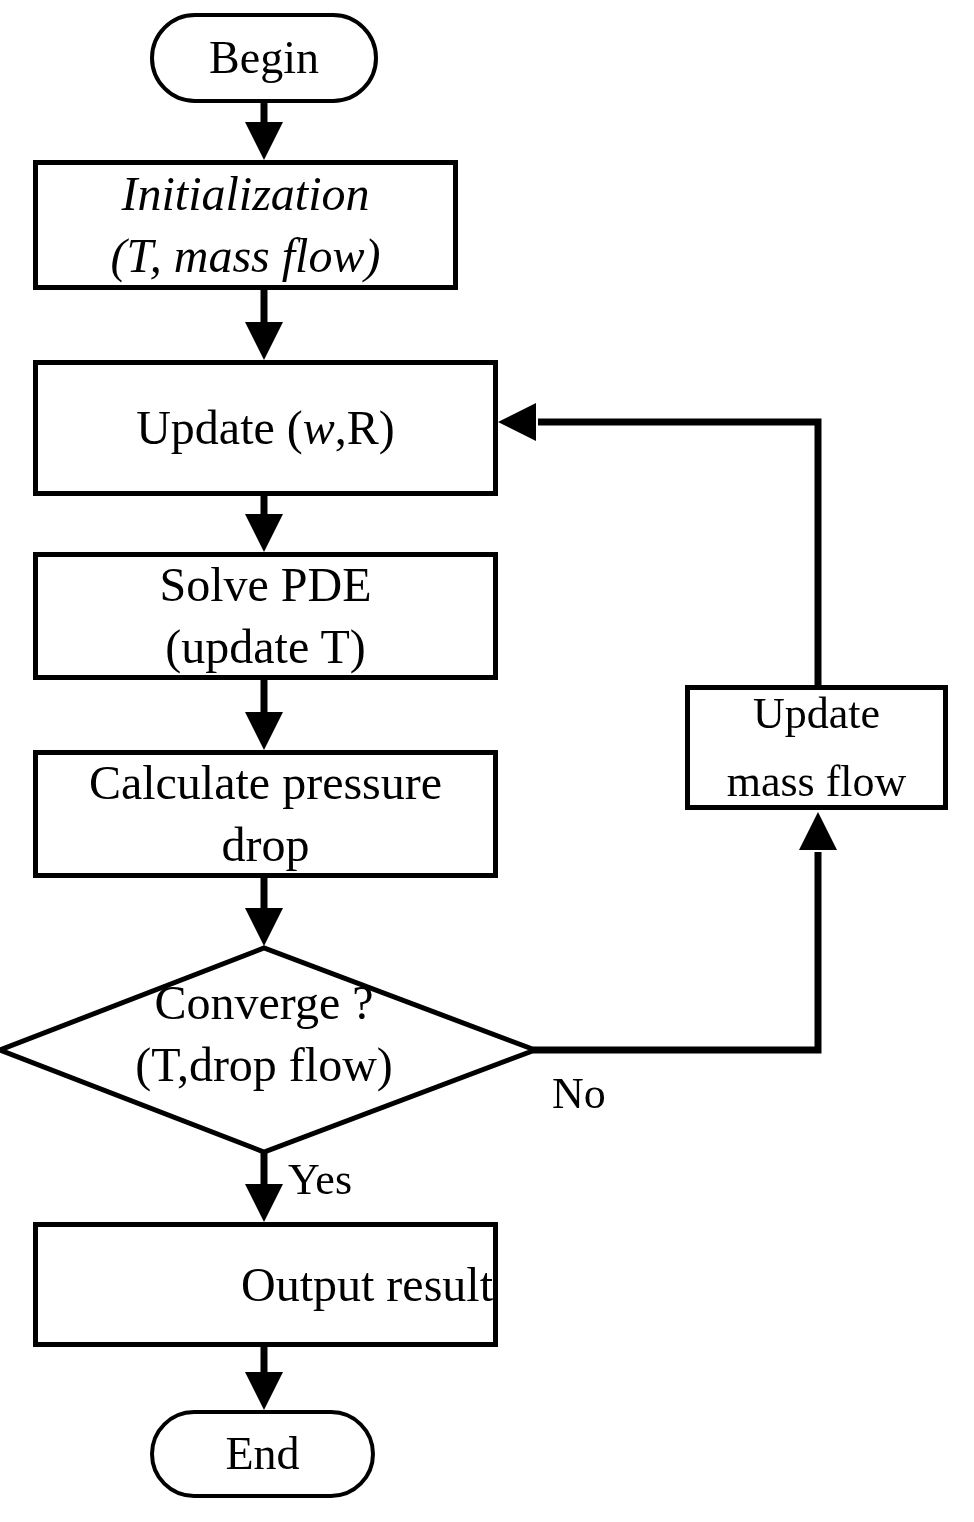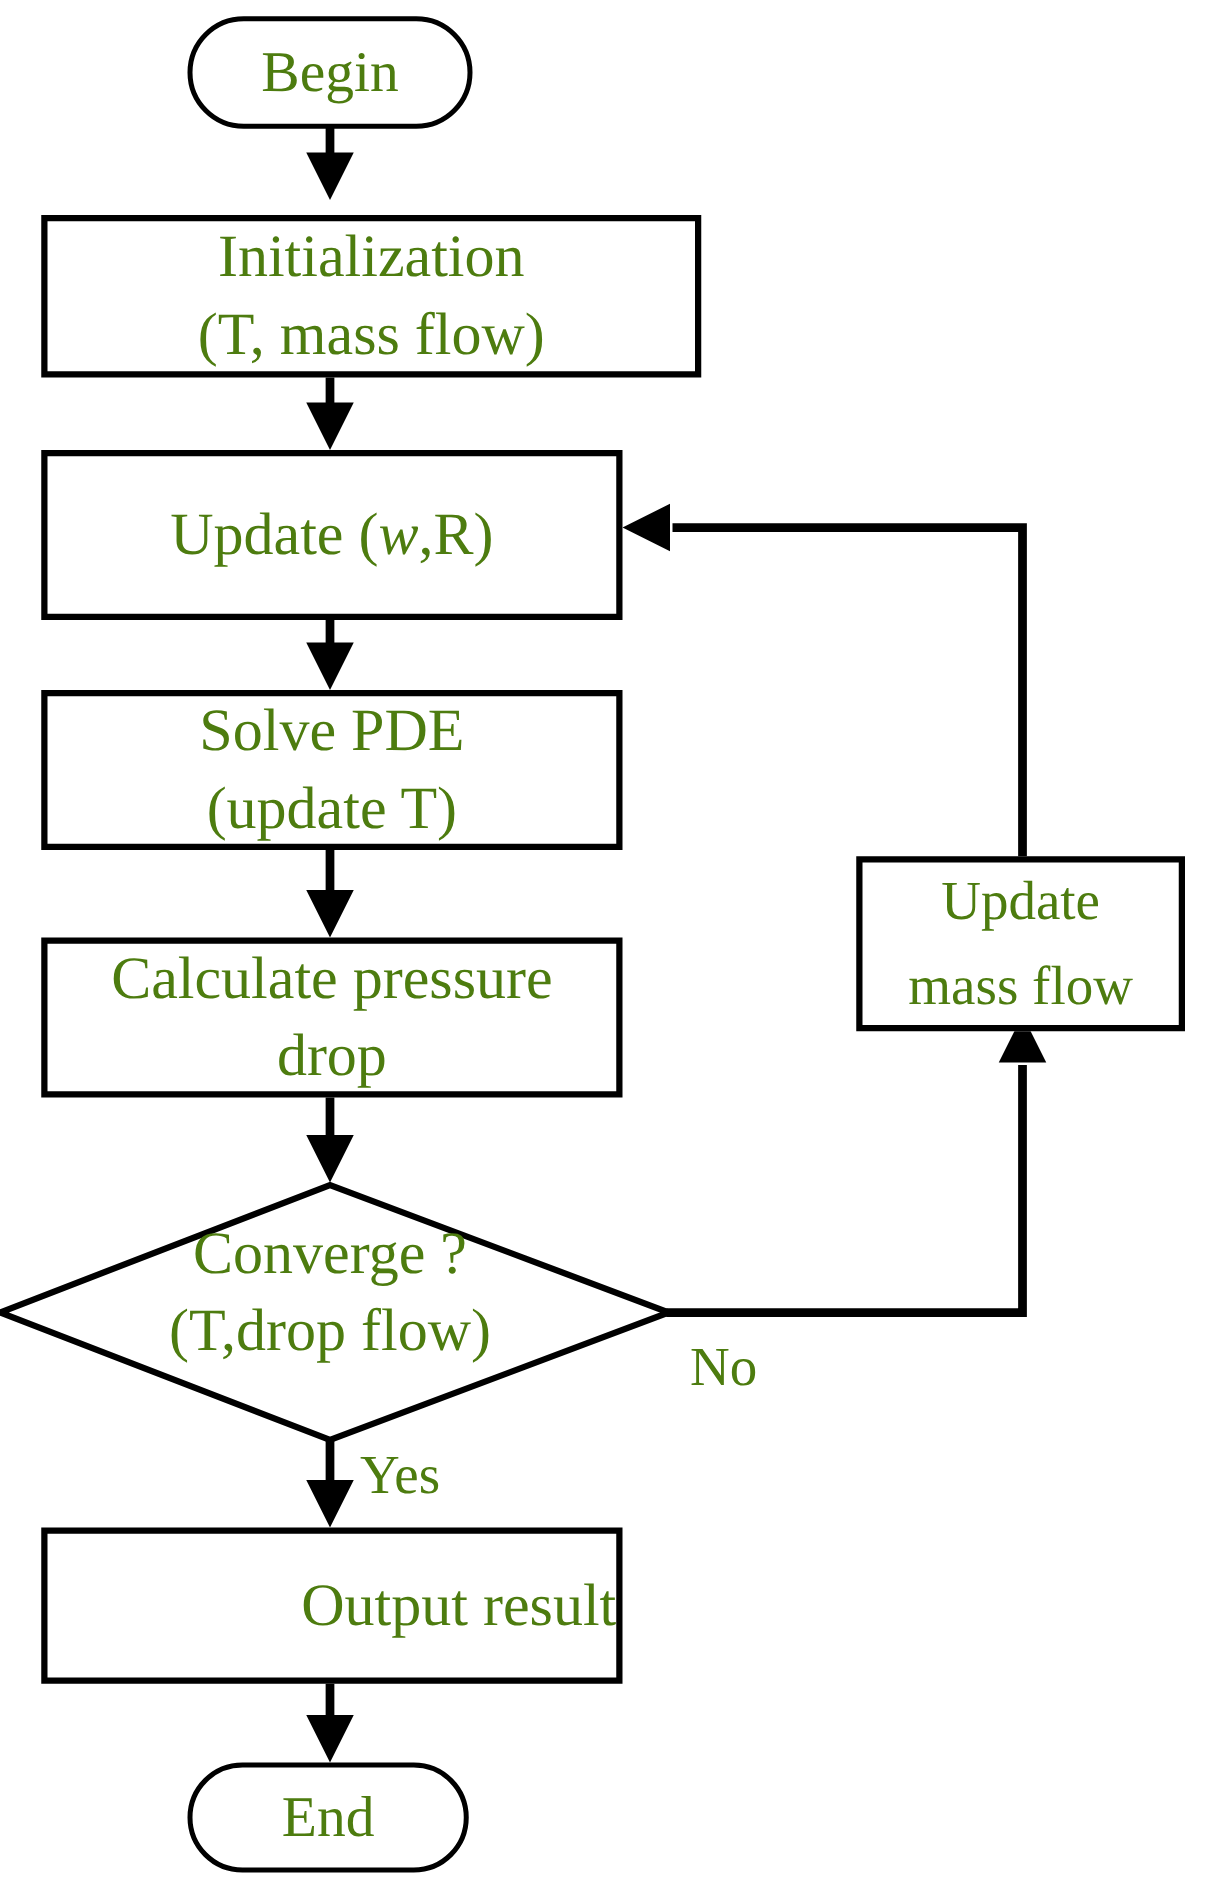--- a/index.html
+++ b/index.html
@@ -6,21 +6,21 @@
     margin: 0;
     padding: 0;
     background: #ffffff;
   }
   .canvas {
     position: relative;
     width: 974px;
     height: 1522px;
     background: #ffffff;
     font-family: "Liberation Serif", "DejaVu Serif", serif;
-    color: #4d7c0f;
+    color: #000000;
     overflow: hidden;
   }
   .edges-svg {
     position: absolute;
     left: 0;
     top: 0;
     width: 974px;
     height: 1522px;
     z-index: 1;
   }
@@ -54,26 +54,26 @@
   .var-italic { font-style: italic; }
   .edge-label {
     position: absolute;
     z-index: 2;
     font-size: 44px;
     line-height: 44px;
     background: transparent;
   }
   
   .n-begin   { left: 150px; top: 13px;   width: 228px; height: 90px;  }
-  .n-init    { left: 33px;  top: 172px;  width: 528px; height: 130px; }
+  .n-init    { left: 33px;  top: 160px;  width: 425px; height: 130px; font-style: italic; }
   .n-update  { left: 33px;  top: 360px;  width: 465px; height: 136px; }
   .n-solve   { left: 33px;  top: 552px;  width: 465px; height: 128px; }
   .n-calc    { left: 33px;  top: 750px;  width: 465px; height: 128px; }
   .n-conv    { left: 33px;  top: 964px;  width: 462px; height: 140px; }
-  .n-umf     { left: 685px; top: 685px;  width: 263px; height: 140px; font-size: 44px; line-height: 58px; gap: 10px; }
+  .n-umf     { left: 685px; top: 685px;  width: 263px; height: 125px; font-size: 44px; line-height: 58px; gap: 10px; }
   .n-output  { left: 33px;  top: 1222px; width: 465px; height: 125px; align-items: flex-end; }
   .n-end     { left: 150px; top: 1410px; width: 225px; height: 88px; }
   .l-yes     { left: 288px; top: 1158px; }
   .l-no      { left: 552px; top: 1072px; }
 </style>
 </head>
 <body>
 
 <div class="canvas">
 

